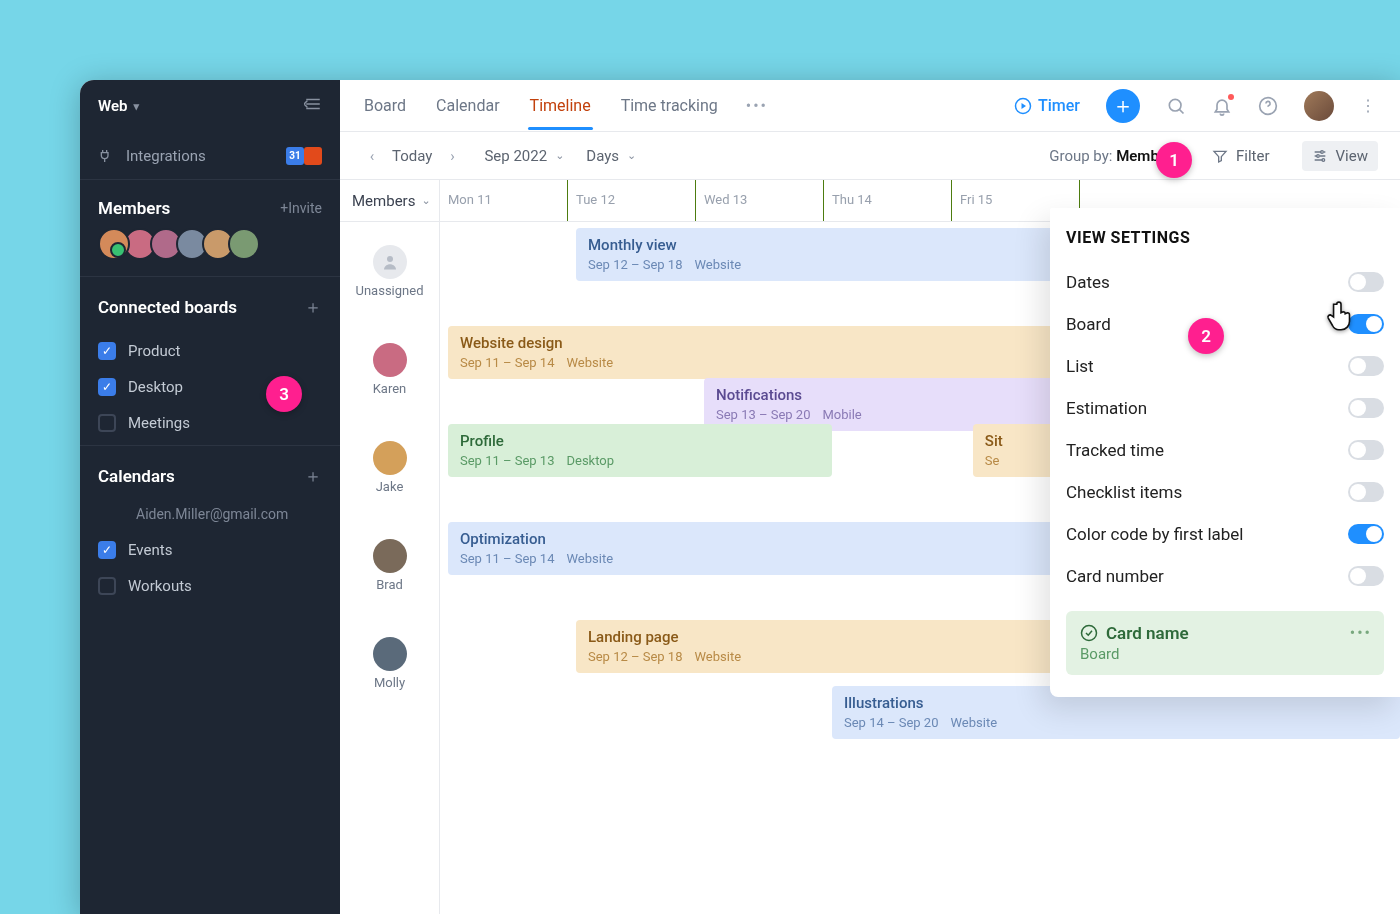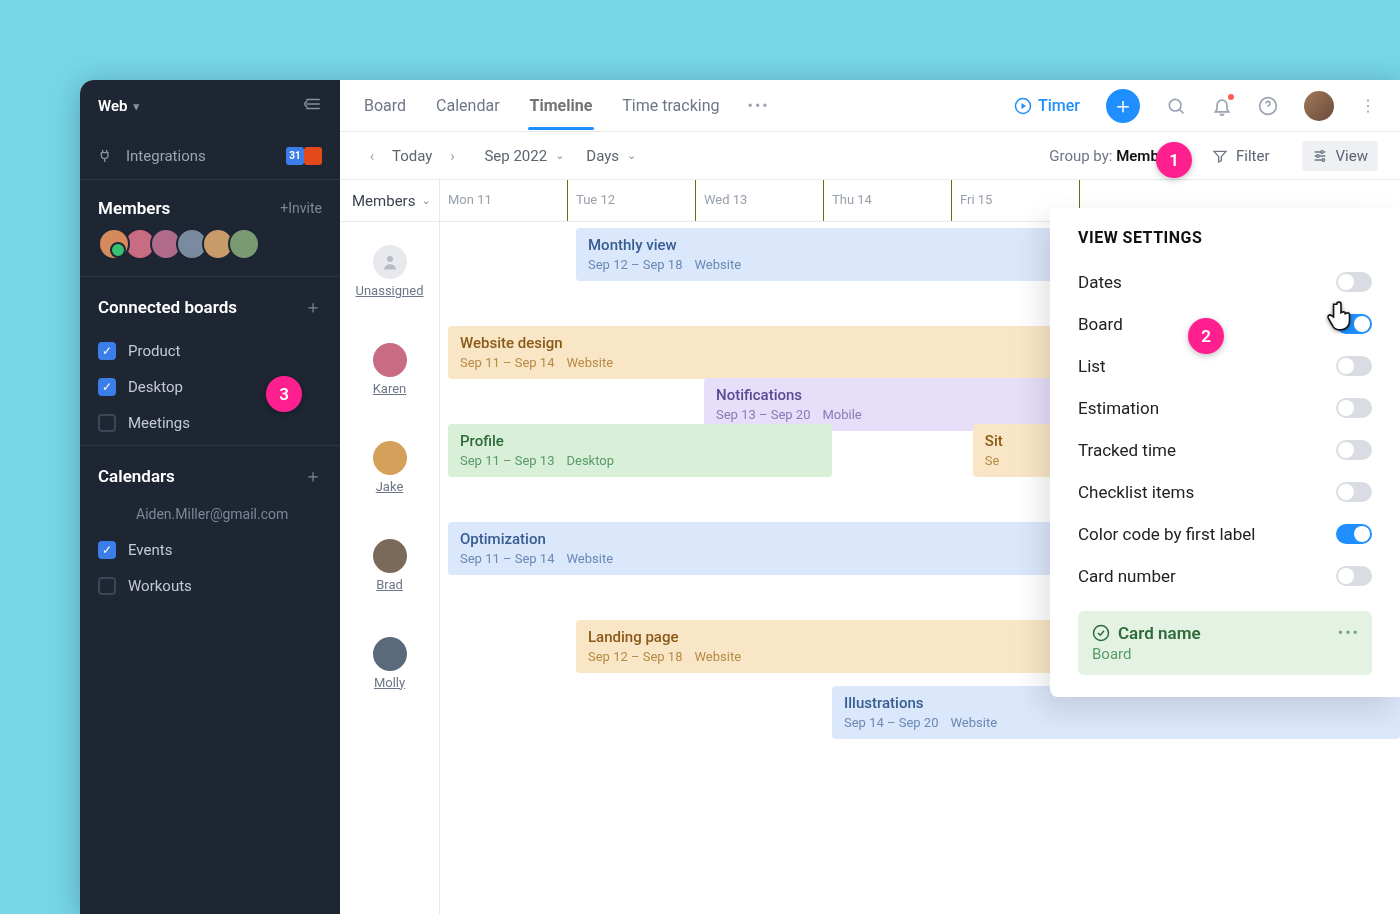--- a/index.html
+++ b/index.html
@@ -42,21 +42,21 @@
   .chk.on { background:#3b7de9; border-color:#3b7de9; }
   .chk.on::after { content:"✓"; color:#fff; font-size:12px; line-height:1; }
 
   .sb-email { padding:8px 18px 6px; color:#7d8696; font-size:14px;margin-left:38px; }
 
   
   .main { flex:1; display:flex; flex-direction:column; position:relative; background:#fff; }
 
   .tabs { height:52px; border-bottom:1px solid #e7e9ed; display:flex; align-items:center; padding:0 22px; gap:26px; color:#6d7787; font-size:16px; }
   .tab { padding:14px 2px; cursor:pointer; }
-  .tab.active { color:#737373; font-weight:700; position:relative; }
+  .tab.active { color:#c2410c; font-weight:400; position:relative; }
   .tab.active::after{content:"";position:absolute;left:0;right:0;bottom:-1px;height:3px;background:#1f8fff;border-radius:2px;}
   .tabs .sp { flex:1; }
   .timer { display:flex; align-items:center; gap:6px; color:#1f8fff; font-weight:500; }
   .timer svg{width:18px;height:18px;}
   .circle-btn { width:34px;height:34px;border-radius:50%;background:#1f8fff;color:#fff;display:flex;align-items:center;justify-content:center;font-size:22px;font-weight:400; }
   .hicon { color:#9aa3b2; display:flex; align-items:center; }
   .hicon svg{width:20px;height:20px;}
   .avatar-head { width:30px;height:30px;border-radius:50%;background:linear-gradient(135deg,#a07a5a,#6a4a3a); }
 
   .toolbar { height:48px; border-bottom:1px solid #e7e9ed; display:flex; align-items:center; padding:0 22px; gap:22px; color:#5c6470; font-size:15px; }
@@ -66,41 +66,41 @@
   .toolbar .sp { flex:1; }
   .filter-btn, .view-btn { display:flex; align-items:center; gap:8px; color:#5c6470; padding:6px 10px; border-radius:4px; cursor:pointer; }
   .view-btn { background:#eef0f3; }
   .grpby { color:#6d7787; }
   .grpby b { color:#111; font-weight:600; }
 
   
   .timeline { flex:1; display:flex; overflow:hidden; }
   .member-col { width:100px; border-right:1px solid #e7e9ed; }
   .member-head { height:42px; display:flex; align-items:center; gap:6px; padding:0 12px; color:#3b4250; font-size:15px; border-bottom:1px solid #e7e9ed; }
-  .member-cell { height:98px; display:flex; flex-direction:column; align-items:center; justify-content:center; gap:4px; color:#6d7787; font-size:13px;text-decoration:underline; }
+  .member-cell { height:98px; display:flex; flex-direction:column; align-items:center; justify-content:center; gap:4px; color:#6d7787; font-size:13px; }
   .member-cell .mav { width:34px;height:34px;border-radius:50%; }
   .mav.unassigned{background:#e7e9ed;display:flex;align-items:center;justify-content:center;}
   .mav.unassigned svg{width:18px;height:18px;color:#b6bcc6;}
   .mav.k{background:#c96b82;} .mav.j{background:#d4a05a;} .mav.b{background:#7a6a5a;} .mav.m{background:#5a6a7a;}
 
   .grid-area { flex:1; position:relative; }
   .day-header { height:42px; display:flex; border-bottom:1px solid #e7e9ed; }
   .day-col { width:128px; border-right:1px solid #4d7c0f; padding:12px 8px 0; color:#98a0ad; font-size:13px; }
   .rows { position:absolute; top:42px; left:0; right:0; }
   .task-row { height:98px; position:relative; }
   .bar { position:absolute; border-radius:4px; padding:8px 12px; font-size:15px; line-height:1.25; display:flex; flex-direction:column; gap:2px;margin-left:8px; }
   .bar .btitle { font-weight:500; }
   .bar .bsub { font-size:13px; display:flex; gap:12px; }
   .bar.blue  { background:#dbe7fb; color:#375d91; } .bar.blue  .bsub{color:#6b89b5;}
   .bar.orange{ background:#f8e6c6; color:#8a5a18; } .bar.orange .bsub{color:#b88a46;}
   .bar.purple{ background:#e7defa; color:#5a4a91; } .bar.purple .bsub{color:#8a7ab5;}
   .bar.green { background:#d8efd8; color:#2e6a3a; } .bar.green  .bsub{color:#5a9a66;}
 
   
-  .panel { position:absolute; top:128px; right:0; width:350px; background:#fff; padding:20px 28px 22px; box-shadow:-8px 12px 30px rgba(0,0,0,.12); border-radius:2px 0 0 8px; }
+  .panel { position:absolute; top:128px; right:0; width:350px; background:#fff; padding:20px 16px 22px; box-shadow:-8px 12px 30px rgba(0,0,0,.12); border-radius:2px 0 0 8px; }
   .panel h3 { margin:0 0 14px; font-size:16px; letter-spacing:.5px; color:#111; font-weight:700; }
   .prow { display:flex; align-items:center; justify-content:space-between; padding:11px 0; font-size:17px; color:#222; }
   .toggle { width:36px; height:20px; border-radius:10px; background:#d9dde3; position:relative; cursor:pointer; }
   .toggle::after{content:"";position:absolute;width:16px;height:16px;background:#fff;border-radius:50%;top:2px;left:2px;transition:.15s;}
   .toggle.on{background:#1f8fff;} .toggle.on::after{left:18px;}
   .preview-card { margin-top:14px; background:#e3f2e3; border-radius:6px; padding:12px 14px; color:#2e6a3a; position:relative; }
   .preview-card .pct { font-size:17px; font-weight:600; display:flex; align-items:center; gap:8px; }
   .preview-card .psub { color:#5a9a66; font-size:15px; margin-top:2px; }
   .preview-card .pmore { position:absolute; right:12px; top:12px; color:#78a87e; letter-spacing:2px; }
 

